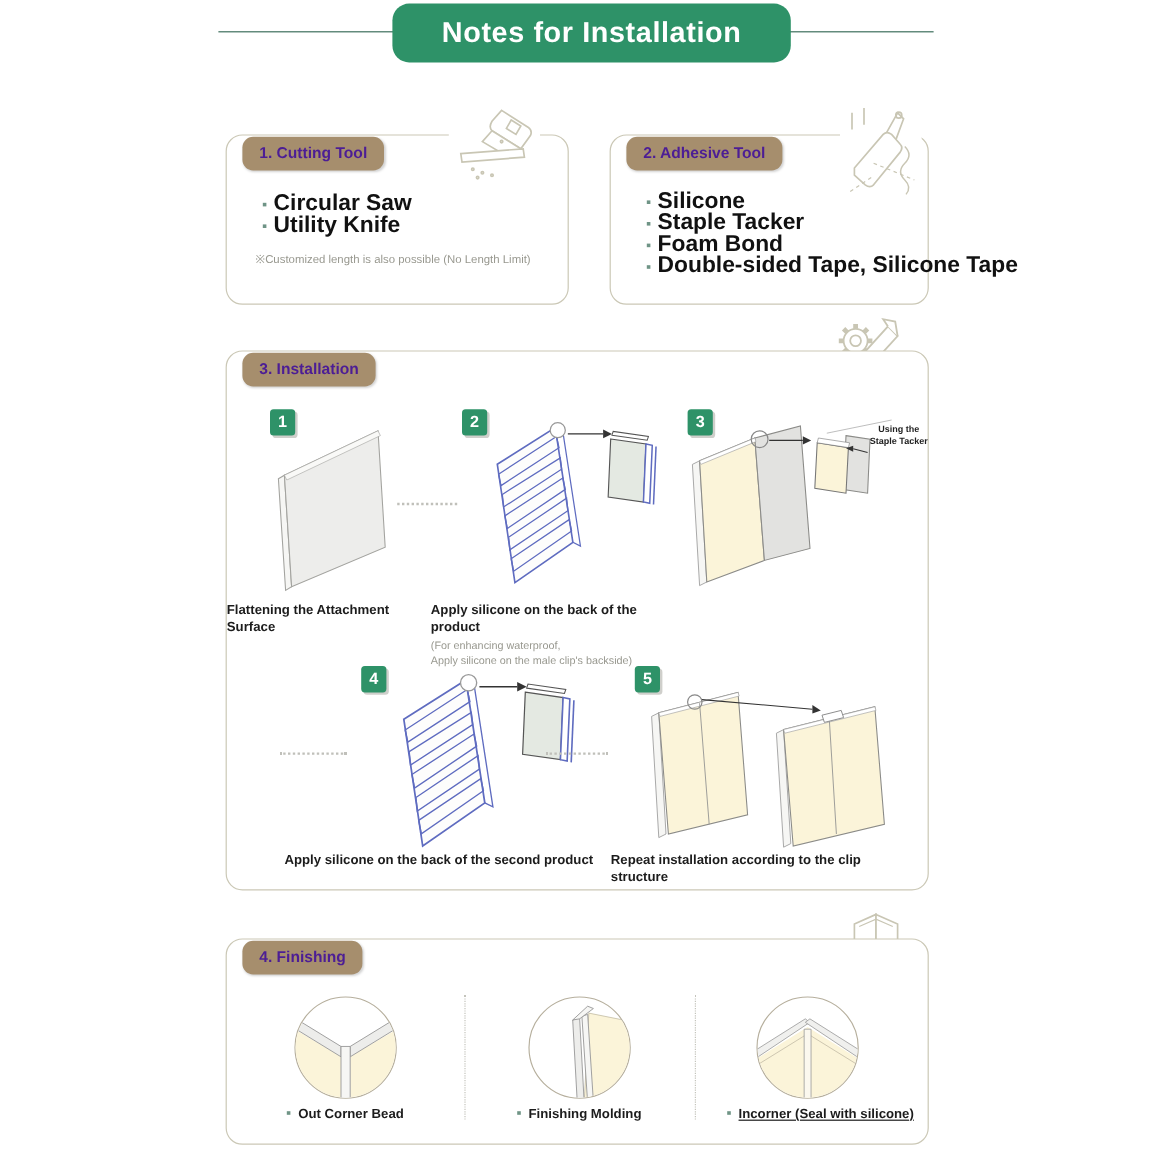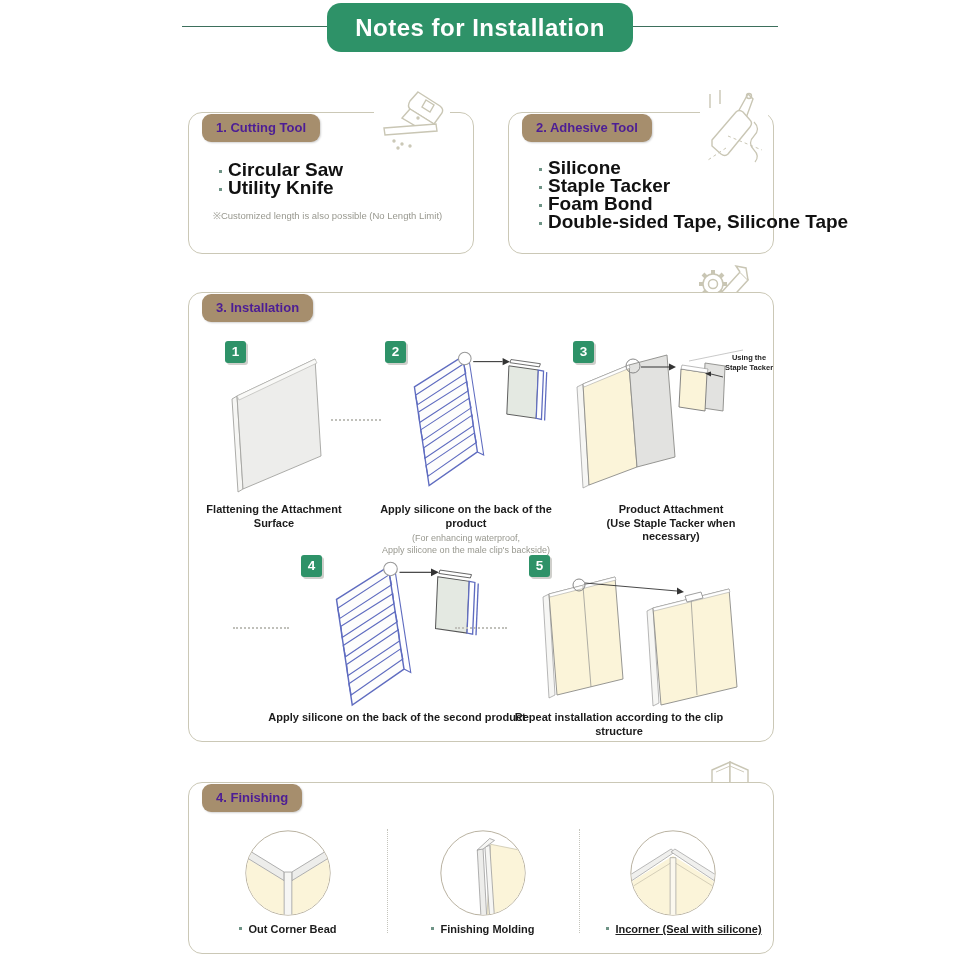--- a/index.html
+++ b/index.html
@@ -6,21 +6,21 @@
     --green:#2e9268; --tan:#a68e6d; --cream:#fbf4d9; --blue:#5f6cc0;
     --box-border:#cbc8b6; --icon:#c9c6b4; --ink:#1c1c1c; --muted:#98988f;
   }
   html,body{margin:0;padding:0;background:#fff;}
   .canvas{position:relative;width:960px;height:960px;background:#fff;
     font-family:"Liberation Sans",sans-serif;overflow:hidden;}
 
   
   .title-rule{position:absolute;left:182px;top:26px;width:596px;height:0;
     border-top:1px solid #3d6f5c;}
-  .title-badge{position:absolute;left:327px;top:3px;width:306px;height:49px;
+  .title-badge{position:absolute;left:327px;top:3px;width:332px;height:49px;
     background:var(--green);color:#fff;border-radius:14px;text-align:center;
     line-height:49px;font-size:24px;font-weight:bold;letter-spacing:.5px;}
 
   
   .box{position:absolute;border:1px solid var(--box-border);border-radius:14px;background:#fff;}
   #box-cutting{left:188px;top:112px;width:284px;height:140px;}
   #box-adhesive{left:508px;top:112px;width:264px;height:140px;}
   #box-install{left:188px;top:292px;width:584px;height:448px;}
   #box-finish{left:188px;top:782px;width:584px;height:170px;}
 
@@ -35,21 +35,21 @@
 
   .corner-icon{position:absolute;}
 
   
   .stepnum{position:absolute;width:21px;height:22px;background:var(--green);color:#fff;
     font-size:13.5px;font-weight:bold;text-align:center;line-height:22px;border-radius:3px;
     box-shadow:2px 2px 0 #cfcfcb;}
   .g{position:absolute;}
   .dotline{position:absolute;height:0;border-top:2px dotted #c0c0ba;}
   .vdot{position:absolute;width:0;border-left:1px dotted #c4c4bc;}
-  .cap{position:absolute;text-align:center;font-size:11px;font-weight:bold;color:var(--ink);
+  .cap{position:absolute;text-align:left;font-size:11px;font-weight:bold;color:var(--ink);
     white-space:pre-line;line-height:1.25;}
   .sub{font-size:9px;font-weight:normal;color:var(--muted);margin-top:3px;white-space:pre-line;line-height:1.3;}
   .anno{position:absolute;font-size:7.5px;font-weight:bold;color:#222;text-align:center;
     white-space:pre-line;line-height:1.35;}
 
   
   .fcap{position:absolute;text-align:center;font-size:11px;font-weight:bold;color:var(--ink);white-space:nowrap;}
   svg{display:block;}
 </style>
 </head>
@@ -234,24 +234,20 @@
     </div>
 
     <div class="cap" style="left:0;top:196px;width:170px;">
       <span>Flattening the Attachment Surface</span>
     </div>
     <div class="cap" style="left:170px;top:196px;width:214px;">
       <span>Apply silicone on the back of the product</span>
       <div class="sub">(For enhancing waterproof,
 Apply silicone on the male clip's backside)</div>
     </div>
-    <div class="cap" style="left:388px;top:196px;width:188px;">
-      <span>Product Attachment
-(Use Staple Tacker when necessary)</span>
-    </div>
     <div class="cap" style="left:48px;top:404px;width:320px;">
       <span>Apply silicone on the back of the second product</span>
     </div>
     <div class="cap" style="left:320px;top:404px;width:220px;">
       <span>Repeat installation according to the clip structure</span>
     </div>
   </div>
 
   <div class="box" id="box-finish">
     <div class="sec-badge">4. Finishing</div>

